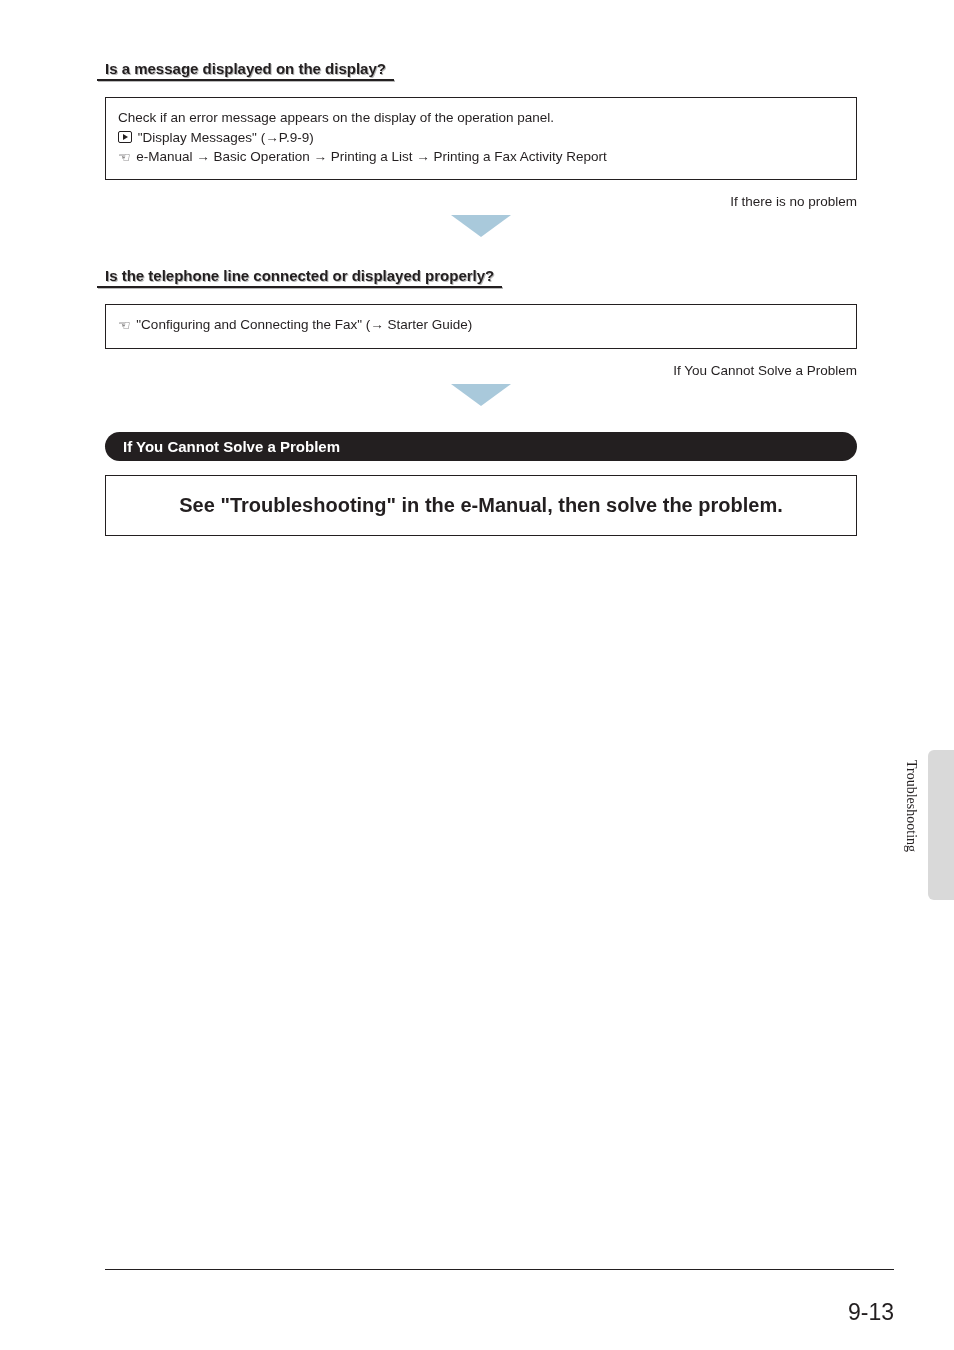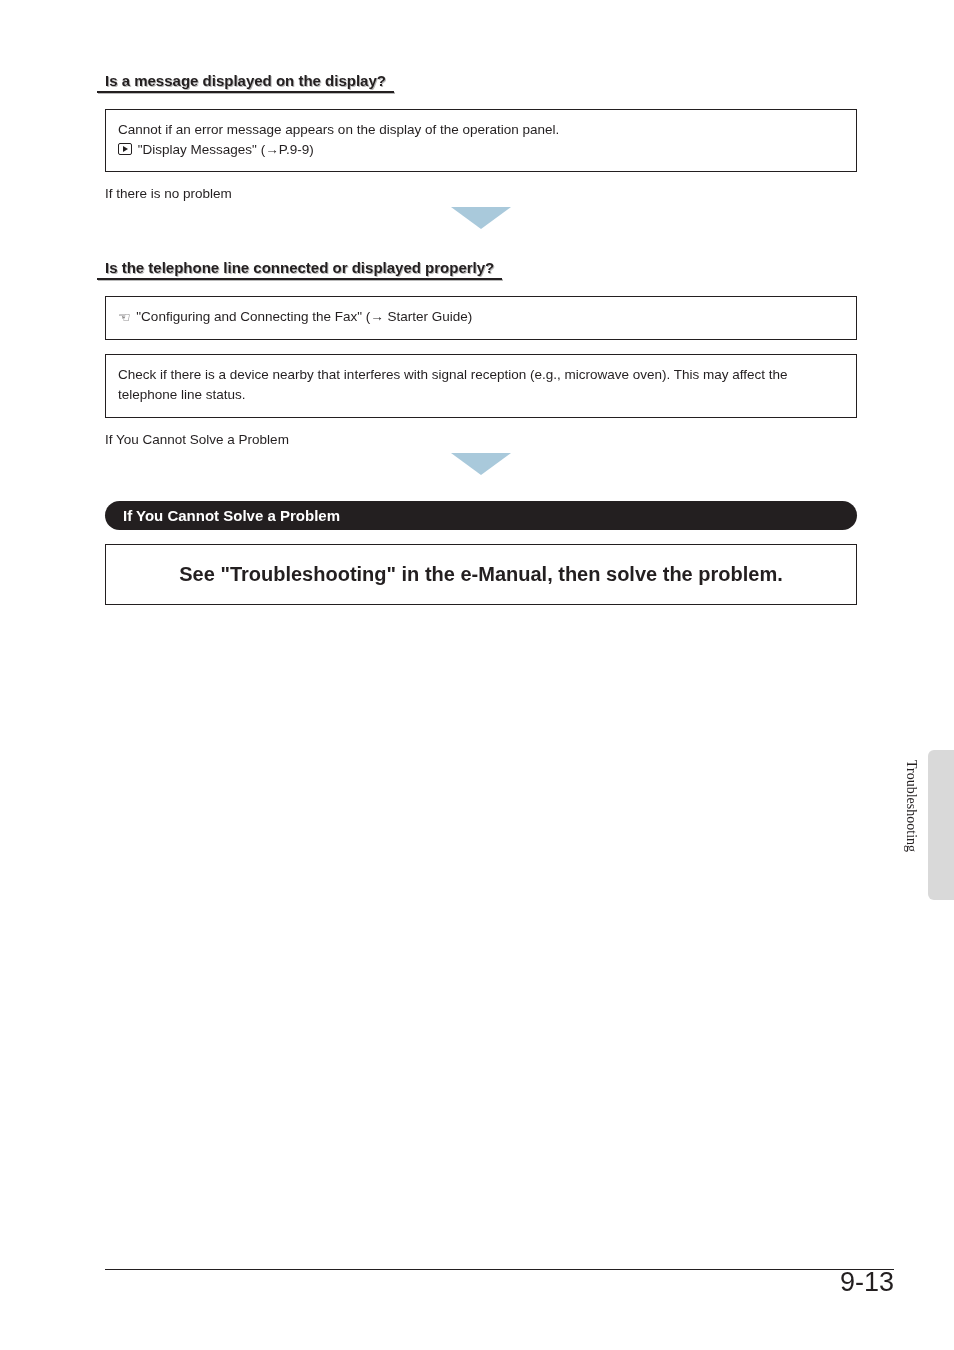--- a/index.html
+++ b/index.html
@@ -6,21 +6,20 @@
   body {
     width: 954px;
     height: 1350px;
     background: #fff;
     font-family: "Helvetica Neue", Arial, sans-serif;
     position: relative;
     color: #231f20;
   }
   .content {
     padding: 60px 97px 0 105px;
-    margin-top: 12px;
   }
   .q-heading {
     font-size: 15px;
     font-weight: 700;
     display: inline-block;
     position: relative;
     padding-bottom: 2px;
     margin-bottom: 18px;
     text-shadow: 1px 1px 0 #b9b9b9;
   }
@@ -59,21 +58,21 @@
     border-top: 3.5px solid transparent;
     border-bottom: 3.5px solid transparent;
   }
   .hand-icon {
     display: inline-block;
     font-size: 14px;
     vertical-align: -1px;
     margin-right: 2px;
   }
   .flow-label {
-    text-align: left;
+    text-align: right;
     font-size: 13.5px;
     margin: 8px 0 6px 0;
   }
   .down-arrow {
     width: 0; height: 0;
     margin: 0 auto 30px auto;
     border-left: 30px solid transparent;
     border-right: 30px solid transparent;
     border-top: 22px solid;
     border-top-color: #a9c9db;
@@ -116,55 +115,56 @@
   .footer-line {
     position: absolute;
     left: 105px;
     right: 60px;
     bottom: 80px;
     border-top: 1px solid #231f20;
   }
   .page-num {
     position: absolute;
     right: 60px;
-    bottom: 52px;
-    font-size: 27px;
+    bottom: 24px;
+    font-size: 23px;
   }
 </style>
 </head>
 <body>
 
 <div class="content">
 
   <div class="q-heading">Is a message displayed on the display?</div>
 
   <div class="box">
-    <div>Cannot if an error message appears on the display of the operation panel.</div>
+    <div>Check if an error message appears on the display of the operation panel.</div>
     <div>
       <span class="ref-icon"></span>
       <span>"Display Messages" (→P.9-9)</span>
+    </div>
+    <div>
+      <span class="hand-icon">☜</span>
+      <span>e-Manual → Basic Operation → Printing a List → Printing a Fax Activity Report</span>
     </div>
   </div>
 
   <div class="flow-label">If there is no problem</div>
   <div class="down-arrow"></div>
 
   <div class="q-heading">Is the telephone line connected or displayed properly?</div>
 
   <div class="box">
     <div>
       <span class="hand-icon">☜</span>
       <span>"Configuring and Connecting the Fax" (→ Starter Guide)</span>
     </div>
   </div>
 
 
-  <div class="box">
-    <div>Check if there is a device nearby that interferes with signal reception (e.g., microwave oven). This may affect the telephone line status.</div>
-  </div>
 
   <div class="flow-label">If You Cannot Solve a Problem</div>
   <div class="down-arrow down-arrow-2"></div>
 
   <div class="pill">If You Cannot Solve a Problem</div>
 
   <div class="big-box">See "Troubleshooting" in the e-Manual, then solve the problem.</div>
 
 </div>
 

